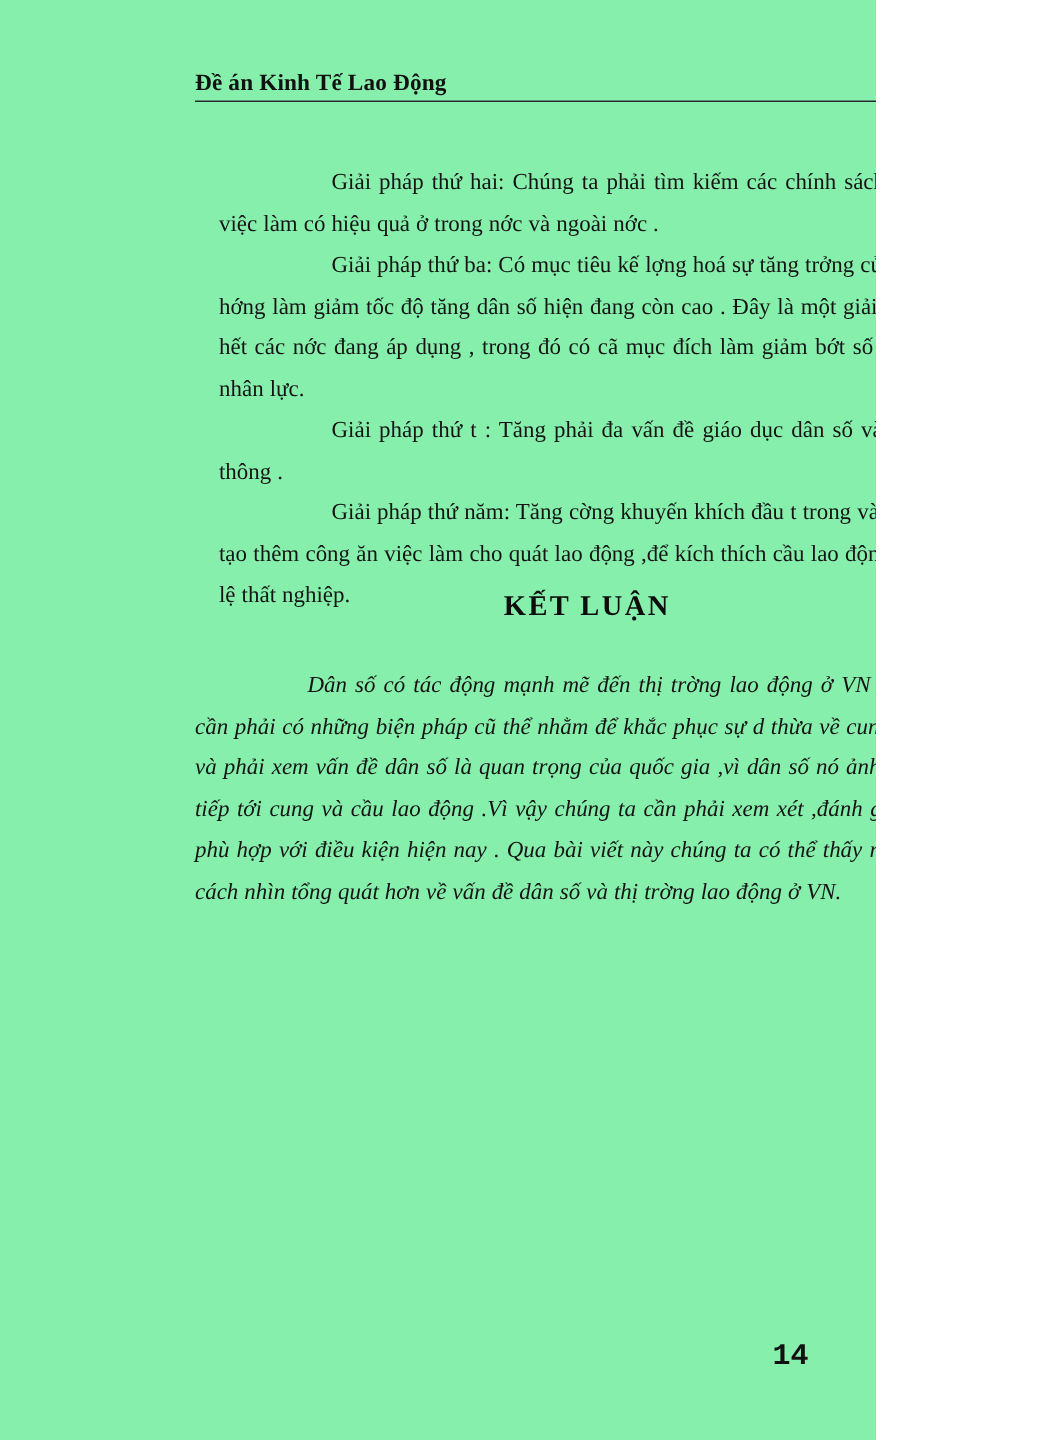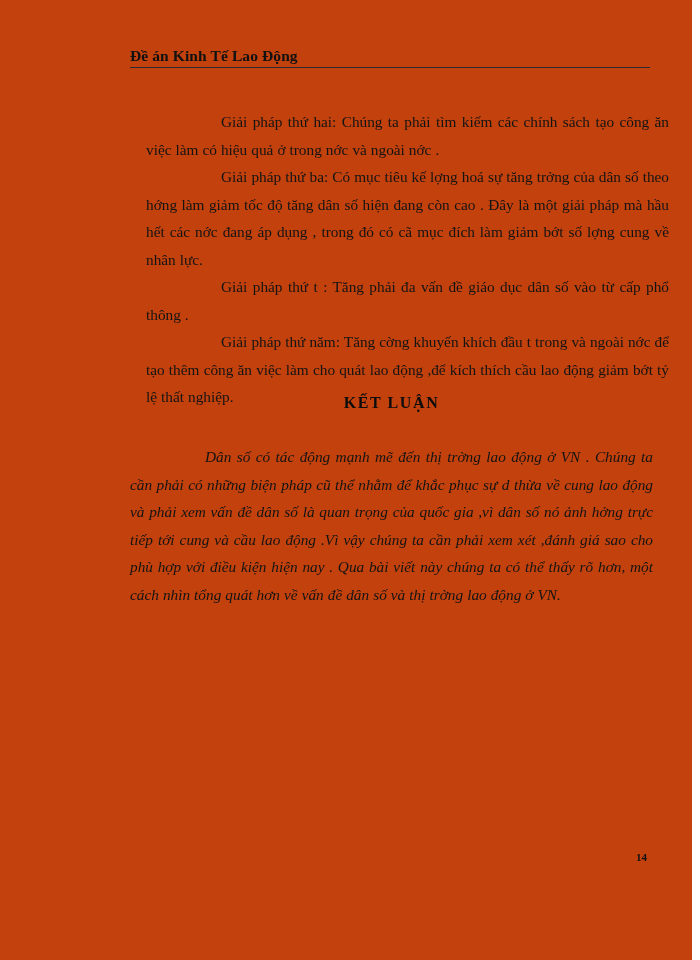--- a/index.html
+++ b/index.html
@@ -3,23 +3,23 @@
 <meta charset="utf-8">
 <style>
   html, body {
     margin: 0;
     padding: 0;
     background: #ffffff;
   }
 
   .page {
     position: relative;
-    width: 692px;
+    width: 584px;
     height: 960px;
-    background: #c2410c;
+    background: #86efac;
     overflow: hidden;
     font-family: "Liberation Serif", "DejaVu Serif", serif;
     color: #1a1a1a;
   }
 
   
   .header {
     position: absolute;
     left: 130px;
     top: 46px;
@@ -64,43 +64,44 @@
     word-spacing: 0.2px;
   }
 
   
   .section-heading {
     position: absolute;
     left: 130px;
     top: 394px;
     width: 523px;
     text-align: center;
-    font-size: 16px;
+    font-size: 19px;
     font-weight: 700;
     letter-spacing: 1.6px;
     color: #0d0d0d;
   }
 
   
   .conclusion-block {
     position: absolute;
     left: 130px;
     top: 443px;
     width: 523px;
     font-style: italic;
   }
 
   
   .page-number {
     position: absolute;
     right: 45px;
-    top: 851px;
-    font-size: 11px;
+    top: 893px;
+    font-size: 20px;
     font-weight: 700;
     color: #111111;
+    font-family: Liberation Mono, monospace;
   }
 </style>
 </head>
 <body>
 
 <div class="page">
 
   <div class="header">
     <div class="header-title">Đề án Kinh Tế Lao Động</div>
     <div class="header-rule"></div>

